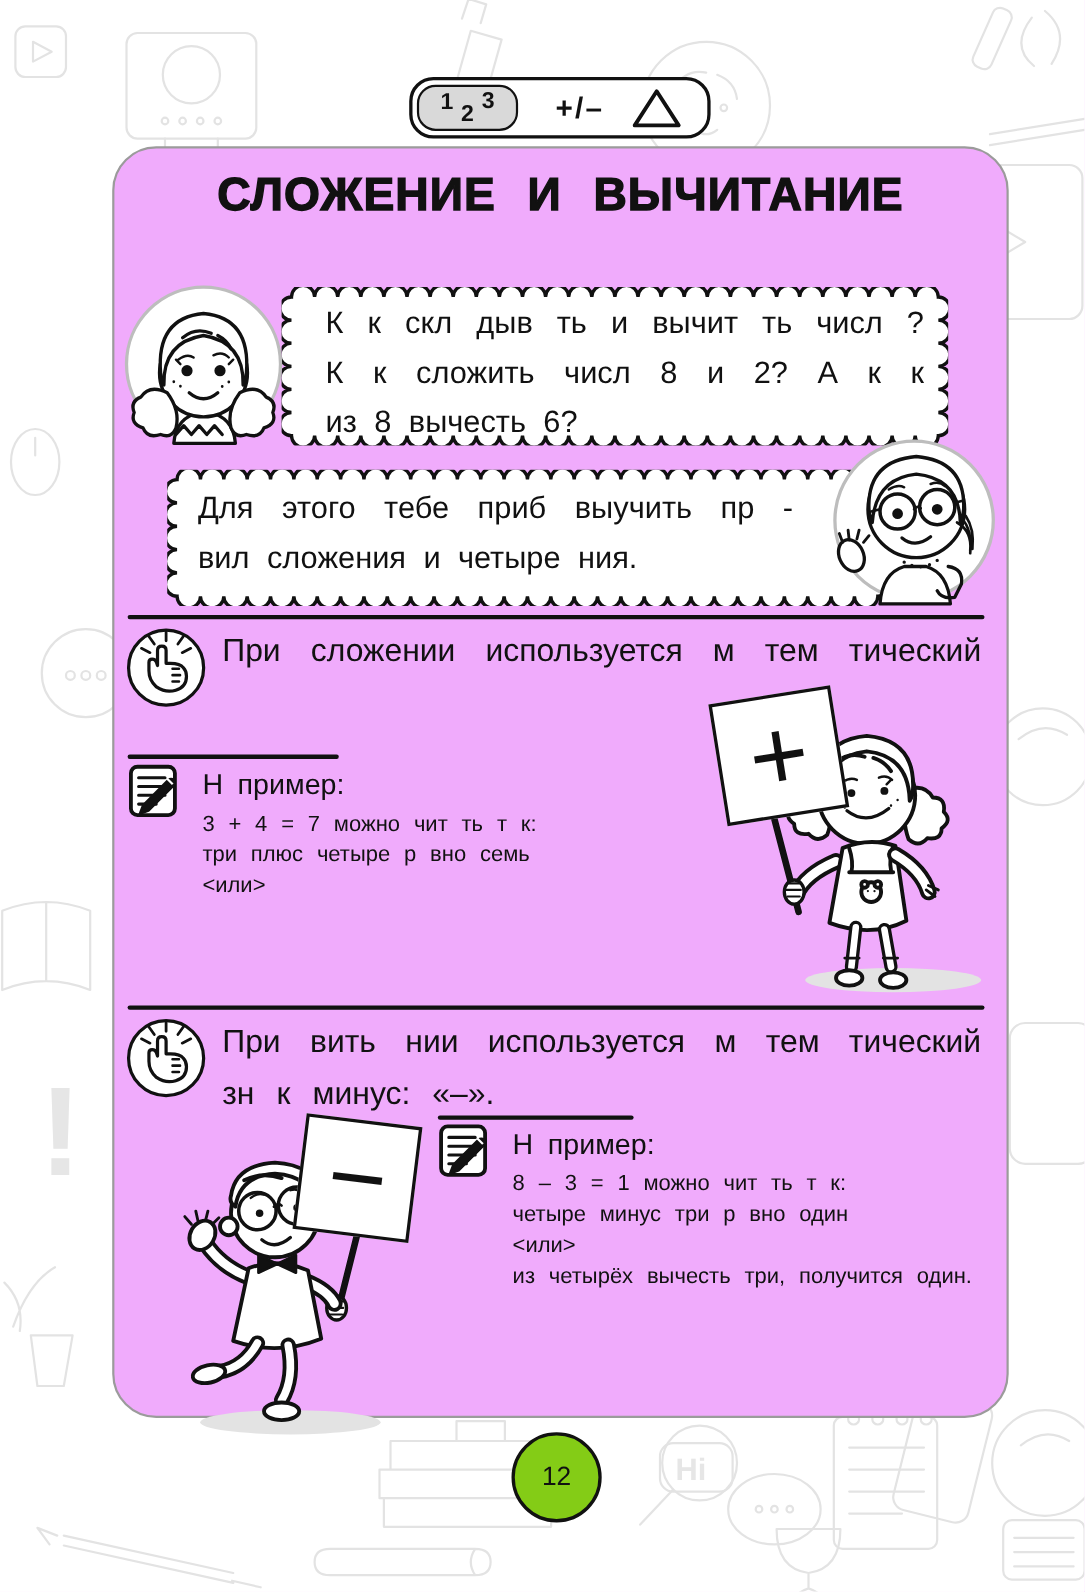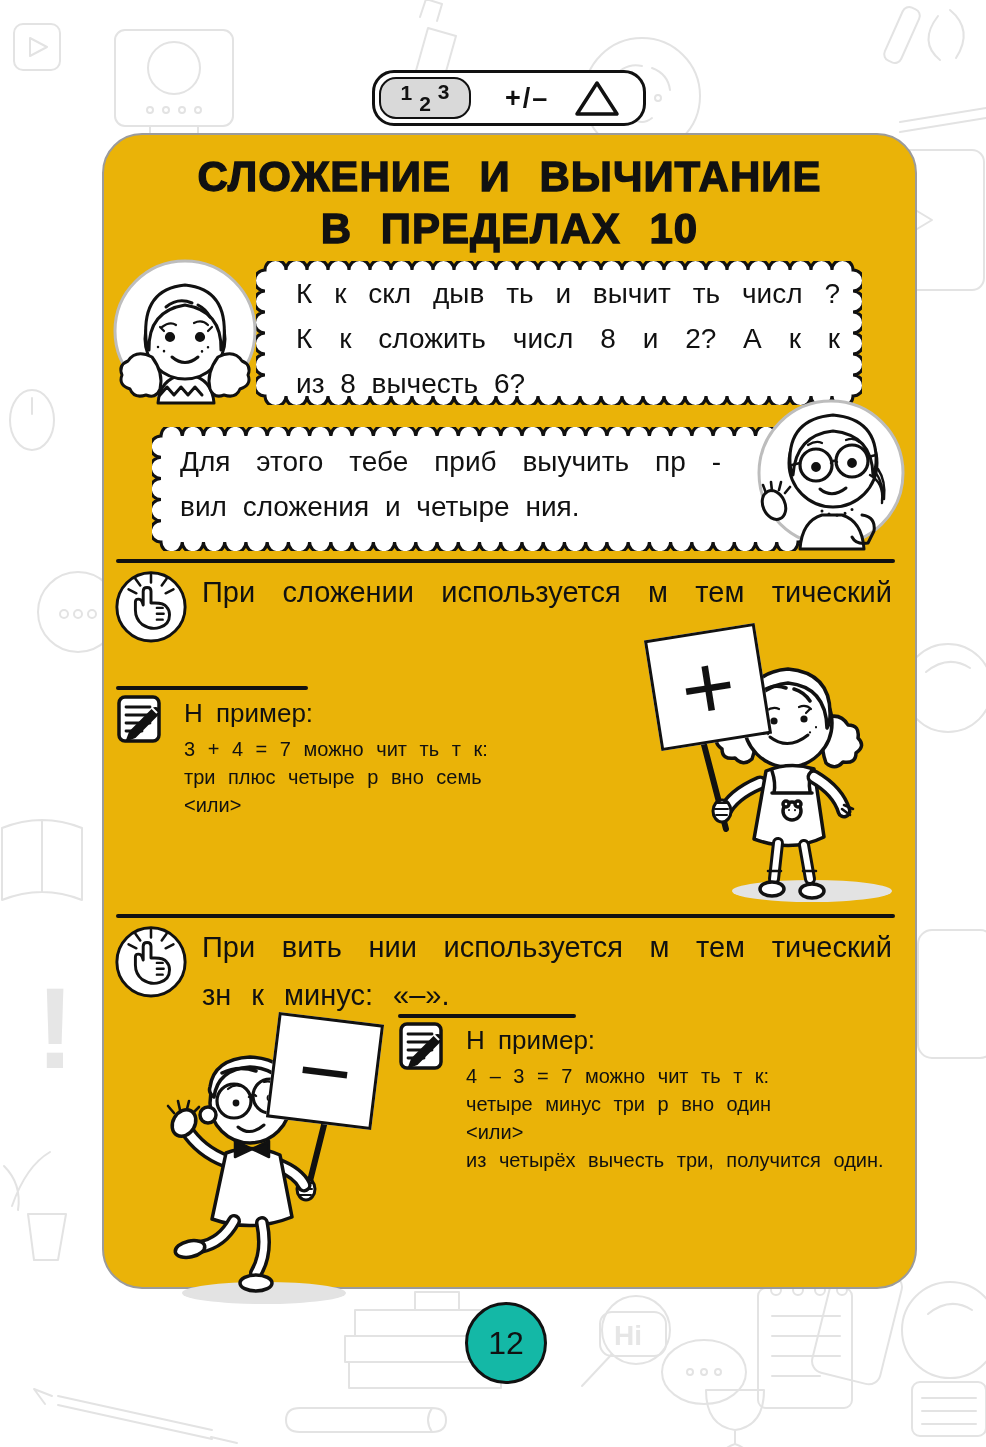--- a/index.html
+++ b/index.html
@@ -11,21 +11,21 @@
   .badge{position:absolute;left:372px;top:70px;width:268px;height:50px;background:#fff;
          border:3px solid #111;border-radius:22px;display:flex;align-items:center;z-index:3}
   .pill{width:88px;height:38px;margin-left:4px;background:#d9d9d9;border:2.5px solid #111;
         border-radius:17px;display:flex;align-items:center;justify-content:center;gap:7px;
         font-weight:bold;font-size:21px}
   .n1{transform:translateY(-5px)}.n2{transform:translateY(6px)}.n3{transform:translateY(-6px)}
   .ops{margin-left:34px;font-weight:bold;font-size:27px;letter-spacing:2px}
   svg.tri{margin-left:24px}
 
   
-  .panel{position:absolute;left:102px;top:133px;width:811px;height:1152px;background:#eab308;
+  .panel{position:absolute;left:102px;top:133px;width:811px;height:1152px;background:#f0abfc;
          border:2.5px solid #9b9b9b;border-radius:40px;z-index:2}
   .panel > *{position:absolute}
   .title{left:0;top:16px;width:100%;text-align:center;font-weight:bold;font-size:42px;
          line-height:52px;letter-spacing:1px;word-spacing:16px;-webkit-text-stroke:1.3px #111}
 
   .wbox{position:absolute}
   .wbox svg{position:absolute;left:0;top:0}
   .wtext{position:absolute;font-size:28px;line-height:45px}
   .jline{text-align:justify;text-align-last:justify}
   .lline{word-spacing:8px}
@@ -39,23 +39,23 @@
   .sectext .l2{word-spacing:12px}
 
   .exhead{font-size:26px;word-spacing:6px;margin-bottom:6px}
   .exline{font-size:20px;line-height:28px;word-spacing:7px}
 
   .signboard{background:#fff;border:3.5px solid #111;display:flex;align-items:center;
              justify-content:center;font-size:92px;font-weight:400;color:#111;z-index:4}
   .sign-plus{left:548px;top:496px;width:106px;height:106px;transform:rotate(-9deg)}
   .sign-minus{left:168px;top:883px;width:100px;height:100px;transform:rotate(7deg)}
 
-  .pagenum{position:absolute;left:465px;top:1302px;width:76px;height:76px;background:#14b8a6;
+  .pagenum{position:absolute;left:465px;top:1302px;width:76px;height:76px;background:#84cc16;
            border:3px solid #111;border-radius:50%;display:flex;align-items:center;
-           justify-content:center;font-size:32px;z-index:3}
+           justify-content:center;font-size:24px;z-index:3}
 </style>
 </head>
 <body>
 
 <div class="page">
 
   <svg class="bg" width="986" height="1447" aria-hidden="true">
     <g stroke="#e3e3e3" stroke-width="2" fill="none" stroke-linecap="round" stroke-linejoin="round">
       <rect x="115" y="30" width="118" height="96" rx="10"></rect>
       <circle cx="174" cy="68" r="26"></circle>
@@ -125,21 +125,20 @@
     <span class="ops">+/–</span>
     <svg class="tri" width="48" height="42">
       <polygon points="24,6 44,37 4,37" fill="#fff" stroke="#111" stroke-width="3.5" stroke-linejoin="round"></polygon>
     </svg>
   </div>
 
   <div class="panel">
 
     <div class="title">
       <div>СЛОЖЕНИЕ И ВЫЧИТАНИЕ</div>
-      <div>В ПРЕДЕЛАХ 10</div>
     </div>
 
     <div class="wbox" style="left:152px;top:126px;width:606px;height:108px">
       <svg class="wavy" width="606" height="144">
         <path fill="#fff" stroke="#111" stroke-width="3" d="M 9 9 a 10.5 10.5 0 0 1 21 0 a 10.5 10.5 0 0 1 21 0 a 10.5 10.5 0 0 1 21 0 a 10.5 10.5 0 0 1 21 0 a 10.5 10.5 0 0 1 21 0 a 10.5 10.5 0 0 1 21 0 a 10.5 10.5 0 0 1 21 0 a 10.5 10.5 0 0 1 21 0 a 10.5 10.5 0 0 1 21 0 a 10.5 10.5 0 0 1 21 0 a 10.5 10.5 0 0 1 21 0 a 10.5 10.5 0 0 1 21 0 a 10.5 10.5 0 0 1 21 0 a 10.5 10.5 0 0 1 21 0 a 10.5 10.5 0 0 1 21 0 a 10.5 10.5 0 0 1 21 0 a 10.5 10.5 0 0 1 21 0 a 10.5 10.5 0 0 1 21 0 a 10.5 10.5 0 0 1 21 0 a 10.5 10.5 0 0 1 21 0 a 10.5 10.5 0 0 1 21 0 a 10.5 10.5 0 0 1 21 0 a 10.5 10.5 0 0 1 21 0 a 10.5 10.5 0 0 1 21 0 a 10.5 10.5 0 0 1 21 0 a 10.5 10.5 0 0 1 21 0 a 10.5 10.5 0 0 1 21 0 a 10.5 10.5 0 0 1 21 0 a 10.5 10.5 0 0 1 0 21 a 10.5 10.5 0 0 1 0 21 a 10.5 10.5 0 0 1 0 21 a 10.5 10.5 0 0 1 0 21 a 10.5 10.5 0 0 1 0 21 a 10.5 10.5 0 0 1 0 21 a 10.5 10.5 0 0 1 -21 0 a 10.5 10.5 0 0 1 -21 0 a 10.5 10.5 0 0 1 -21 0 a 10.5 10.5 0 0 1 -21 0 a 10.5 10.5 0 0 1 -21 0 a 10.5 10.5 0 0 1 -21 0 a 10.5 10.5 0 0 1 -21 0 a 10.5 10.5 0 0 1 -21 0 a 10.5 10.5 0 0 1 -21 0 a 10.5 10.5 0 0 1 -21 0 a 10.5 10.5 0 0 1 -21 0 a 10.5 10.5 0 0 1 -21 0 a 10.5 10.5 0 0 1 -21 0 a 10.5 10.5 0 0 1 -21 0 a 10.5 10.5 0 0 1 -21 0 a 10.5 10.5 0 0 1 -21 0 a 10.5 10.5 0 0 1 -21 0 a 10.5 10.5 0 0 1 -21 0 a 10.5 10.5 0 0 1 -21 0 a 10.5 10.5 0 0 1 -21 0 a 10.5 10.5 0 0 1 -21 0 a 10.5 10.5 0 0 1 -21 0 a 10.5 10.5 0 0 1 -21 0 a 10.5 10.5 0 0 1 -21 0 a 10.5 10.5 0 0 1 -21 0 a 10.5 10.5 0 0 1 -21 0 a 10.5 10.5 0 0 1 -21 0 a 10.5 10.5 0 0 1 -21 0 a 10.5 10.5 0 0 1 0 -21 a 10.5 10.5 0 0 1 0 -21 a 10.5 10.5 0 0 1 0 -21 a 10.5 10.5 0 0 1 0 -21 a 10.5 10.5 0 0 1 0 -21 a 10.5 10.5 0 0 1 0 -21 Z"></path>
       </svg>
       <div class="wtext qtext">
         <div class="jline">К к скл дыв ть и вычит ть числ ?</div>
         <div class="jline">К к сложить числ 8 и 2? А к к</div>
         <div class="lline">из 8 вычесть 6?</div>
@@ -292,21 +291,21 @@
 
     <div class="rule" style="left:294px;top:879px;width:178px"></div>
     <svg style="left:294px;top:884px" width="58" height="54" viewBox="0 0 58 54">
       <rect x="3" y="5" width="40" height="44" rx="6" fill="#fff" stroke="#111" stroke-width="3.5"></rect>
       <path d="M10 15 h24 M10 23 h24 M10 31 h24 M10 39 h16" stroke="#111" stroke-width="2.8" stroke-linecap="round"></path>
       <path d="M19 45 l-8 3 3 -8 23 -23 a3.6 3.6 0 0 1 5 0 q2 2 0 5 l-23 23 z" fill="#111" stroke="#111" stroke-width="2" stroke-linejoin="round"></path>
       <path d="M36 16 l5 5" stroke="#fff" stroke-width="2"></path>
     </svg>
     <div style="left:362px;top:890px;width:445px">
       <div class="exhead">Н пример:</div>
-      <div class="exline">4 – 3 = 7 можно чит ть т к:</div>
+      <div class="exline">8 – 3 = 1 можно чит ть т к:</div>
       <div class="exline">четыре минус три р вно один</div>
       <div class="exline">&lt;или&gt;</div>
       <div class="exline">из четырёх вычесть три, получится один.</div>
     </div>
 
     <svg style="left:38px;top:866px" width="292" height="312" viewBox="0 0 292 312">
       <ellipse cx="122" cy="292" rx="82" ry="11" fill="#e3e3e3"></ellipse>
       <g stroke="#111" fill="none" stroke-linecap="round" stroke-linejoin="round">
         <path d="M184 116 L164 196" stroke-width="6"></path>
         <ellipse cx="164" cy="188" rx="9" ry="11" fill="#fff" stroke-width="3"></ellipse>

